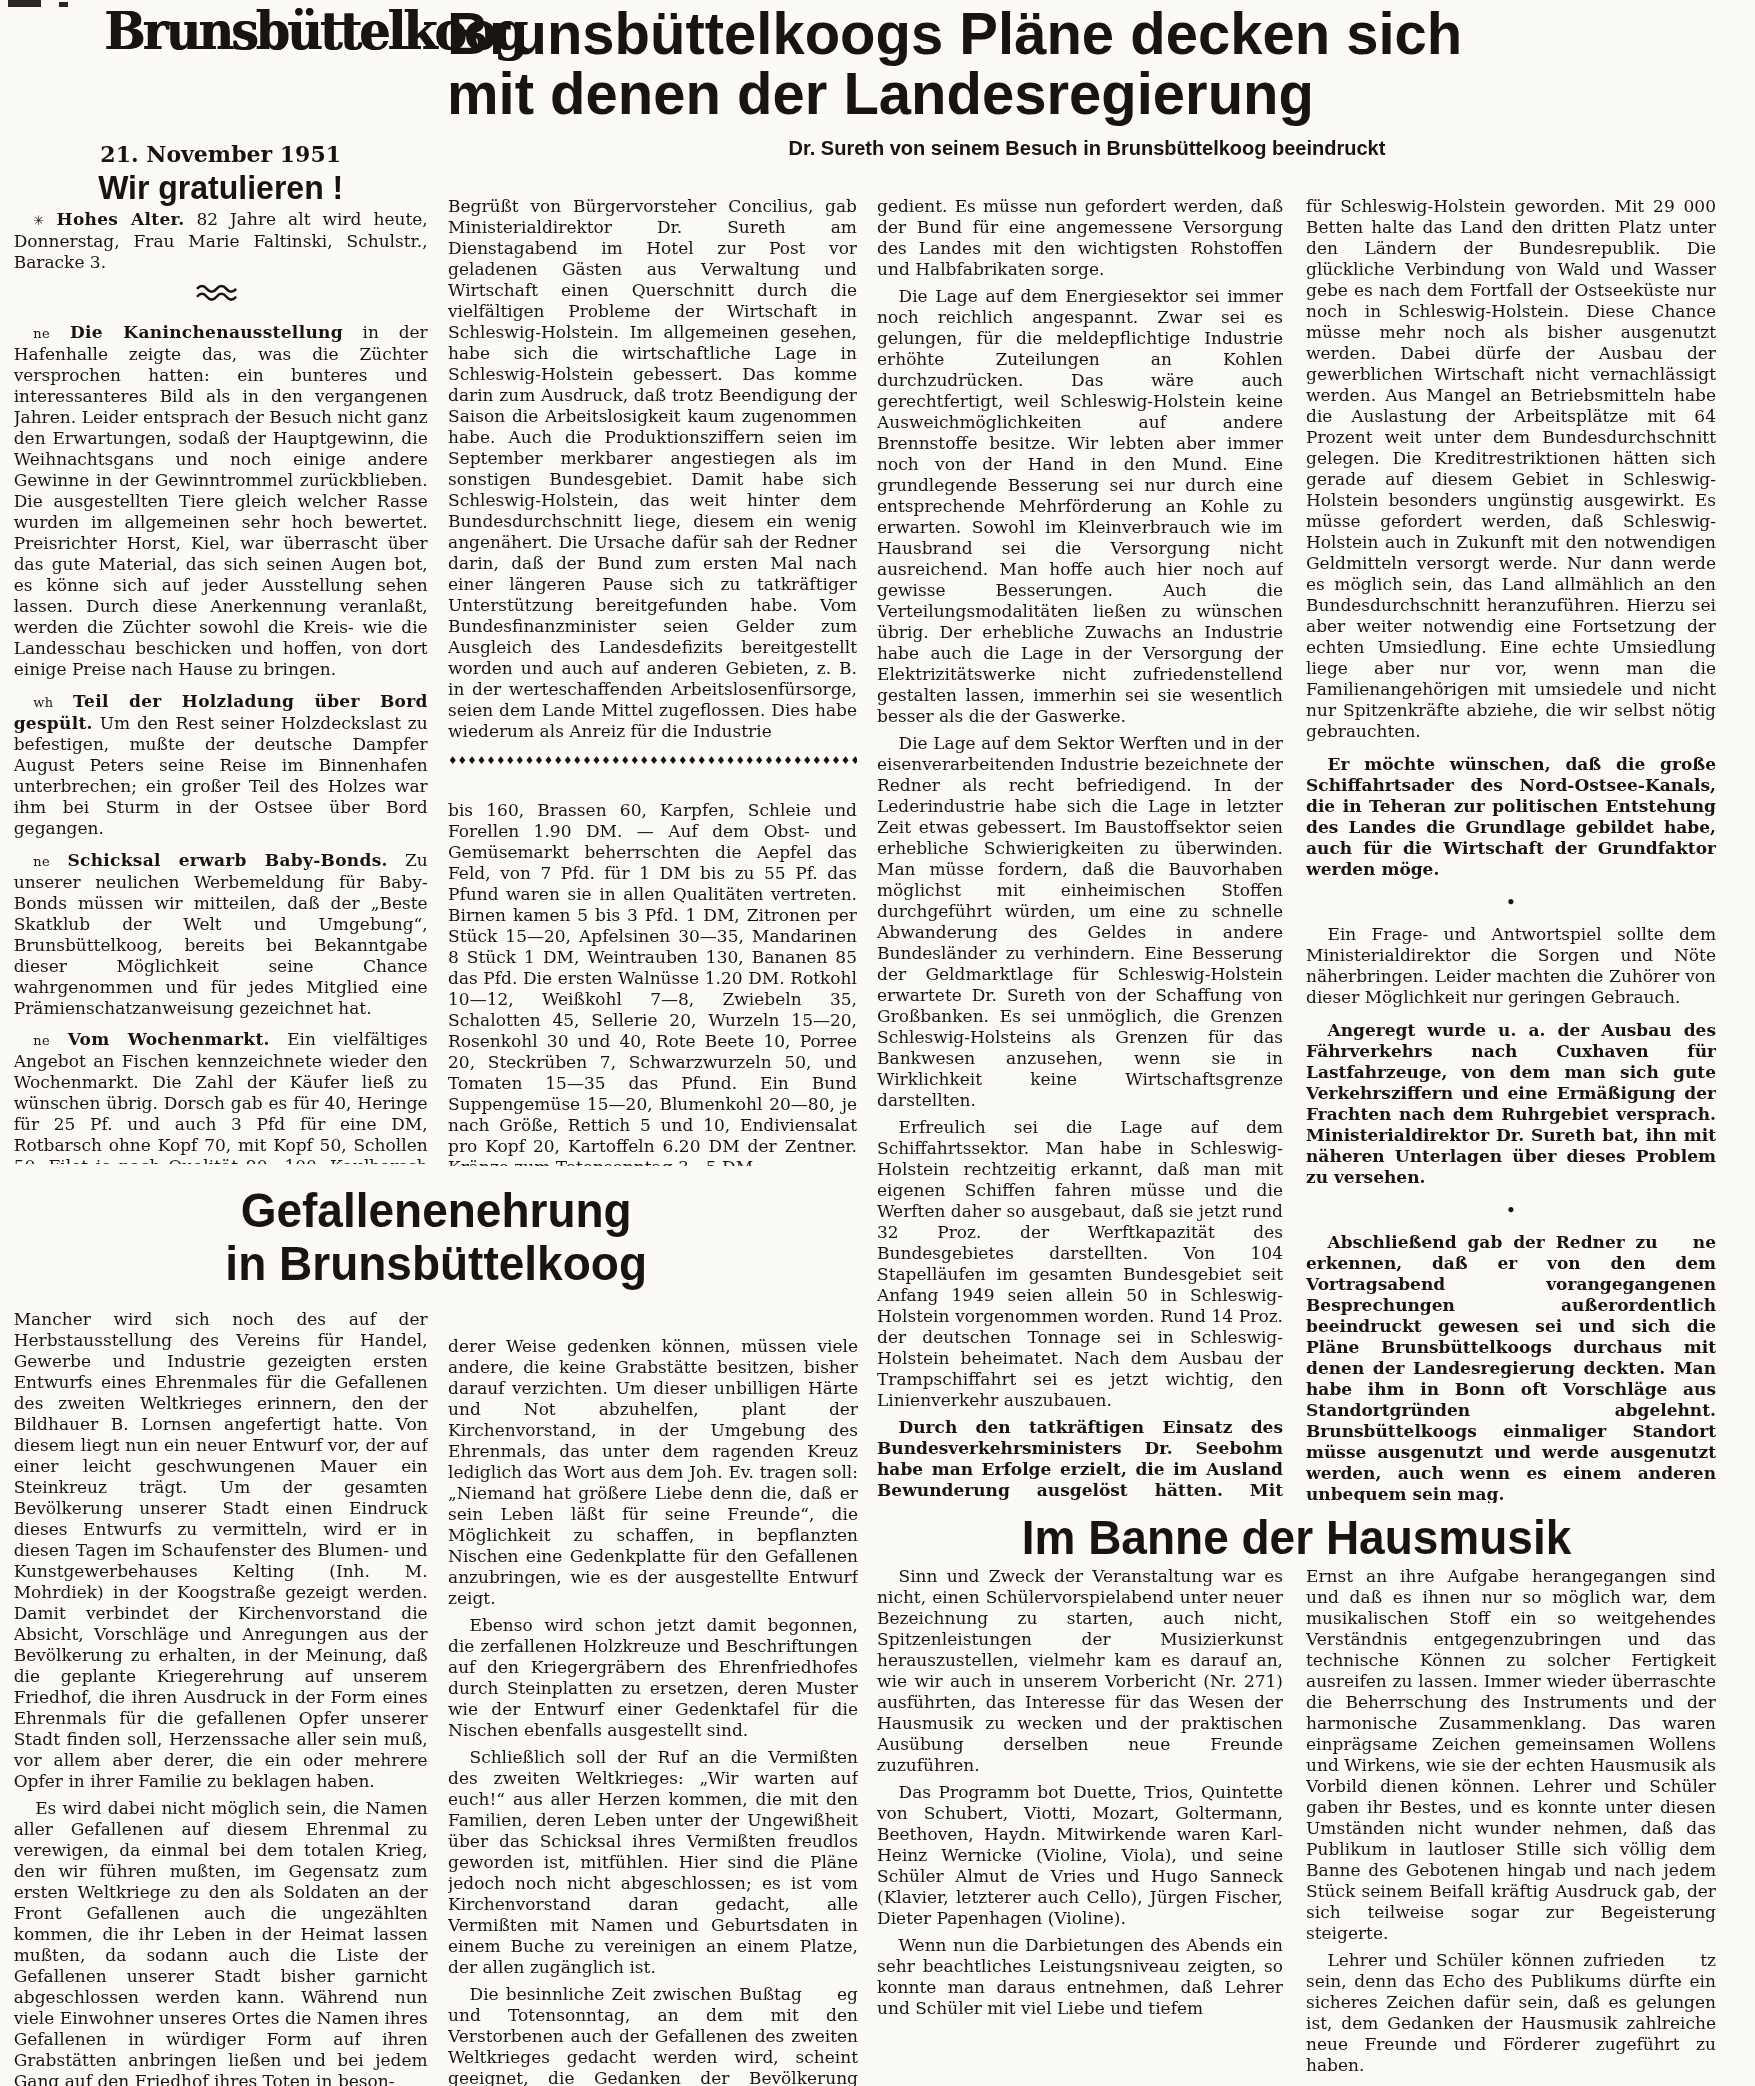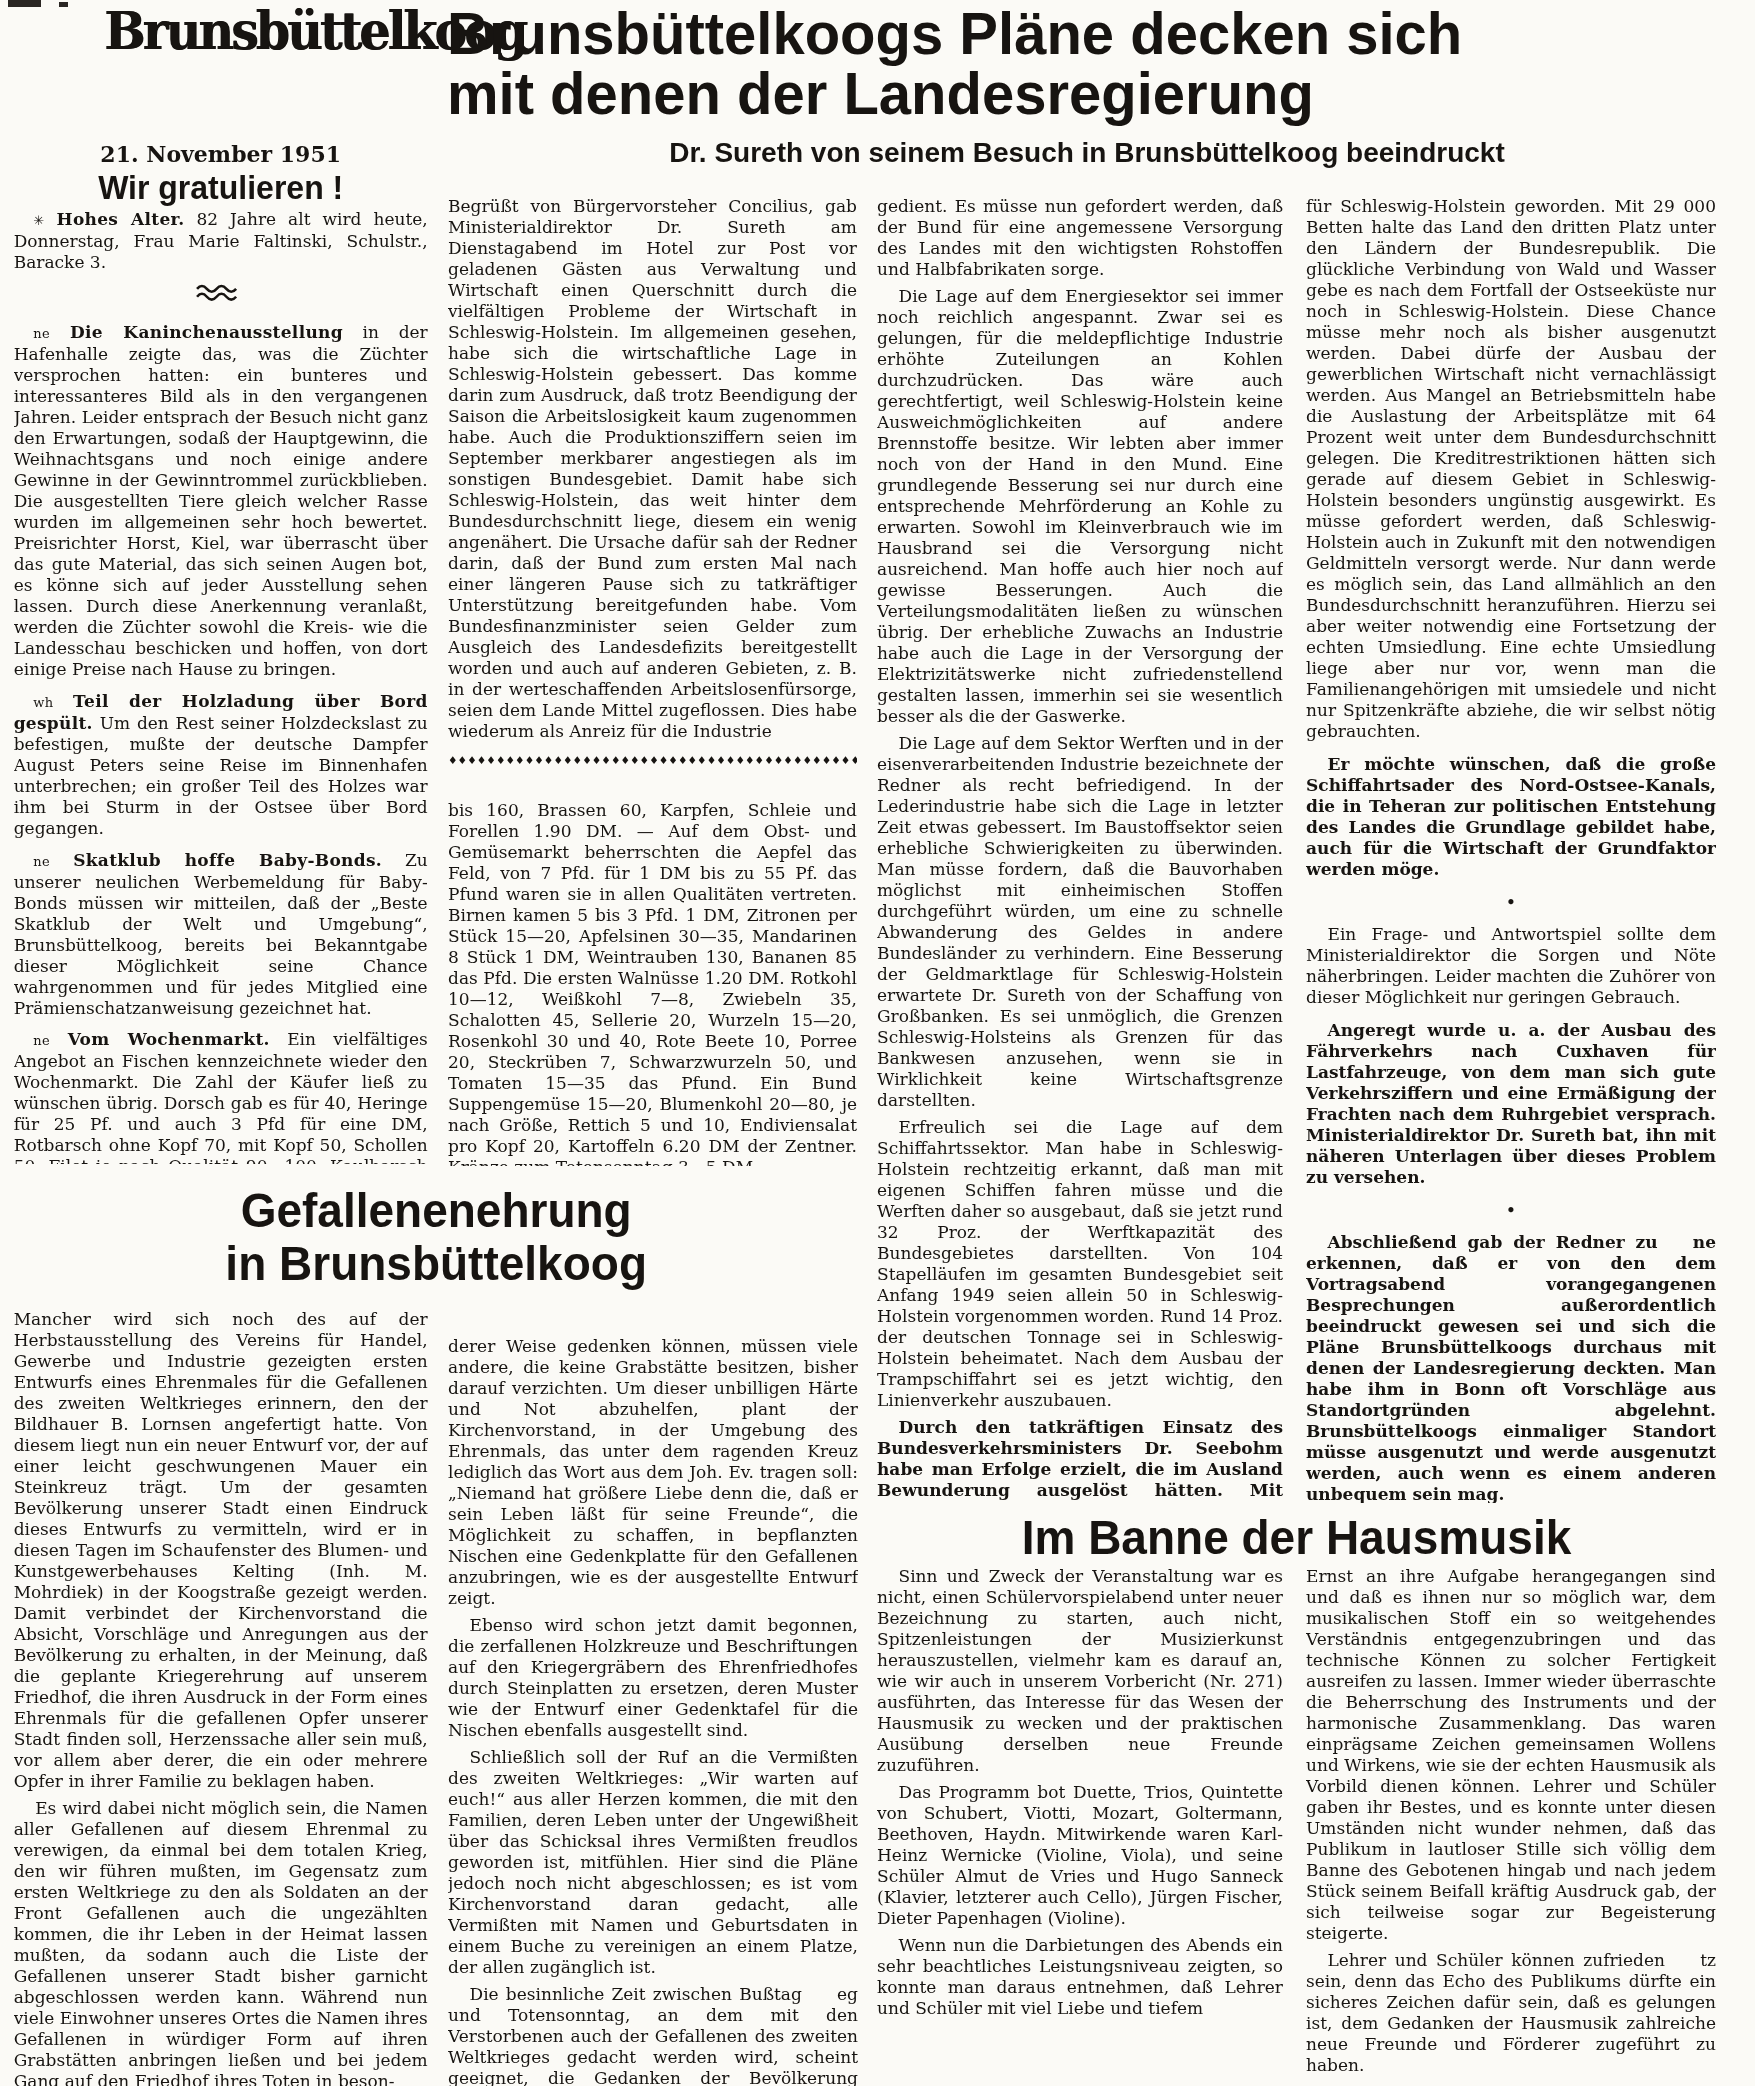--- a/index.html
+++ b/index.html
@@ -10,21 +10,21 @@
   .blackletter{font-family:"DejaVu Serif",serif;font-weight:bold;font-size:49px;line-height:51px;
         letter-spacing:-2.9px;transform:scaleY(1.08);transform-origin:left top;
         text-shadow:0.8px 0 #171411;white-space:nowrap;}
   .mast-row2{display:flex;align-items:center;margin-top:-7.8px;}
   .shield{width:105px;height:94px;margin:-2px 2px 0 13.7px;flex:0 0 auto;}
   
   .lead-head{position:absolute;left:447px;top:2px;width:1280px;}
   .lead-head .h1{font-family:"Liberation Sans",sans-serif;font-weight:bold;font-size:58px;
         line-height:60px;letter-spacing:0px;white-space:nowrap;transform:scaleY(1.03);transform-origin:left top;}
   .lead-subhead{margin-top:14.6px;text-align:center;font-family:"Liberation Sans",sans-serif;
-        font-weight:bold;font-size:28px;}
+        font-weight:bold;font-size:20px;}
   
   .col{position:absolute;overflow:hidden;font-size:17px;line-height:21px;text-align:justify;}
   .col-local{left:13.7px;top:144px;width:414px;height:1020px;}
   .col-a{left:448px;top:196px;width:409px;height:970px;}
   .col-b{left:877px;top:196px;width:406px;height:1307px;}
   .col-c{left:1306px;top:196px;width:410px;height:1307px;}
   .col-g1{left:13.7px;top:1309px;width:414px;height:777px;}
   .col-g2{left:448px;top:1336px;width:410px;height:777px;}
   .col-h1{left:877px;top:1566px;width:406px;height:520px;}
   .col-h2{left:1306px;top:1566px;width:410px;height:520px;}
@@ -93,21 +93,21 @@
       <b>Die Kaninchenausstellung</b>
       <span>in der Hafenhalle zeigte das, was die Züchter versprochen hatten: ein bunteres und interessanteres Bild als in den vergangenen Jahren. Leider entsprach der Besuch nicht ganz den Erwartungen, sodaß der Hauptgewinn, die Weihnachtsgans und noch einige andere Gewinne in der Gewinntrommel zurückblieben. Die ausgestellten Tiere gleich welcher Rasse wurden im allgemeinen sehr hoch bewertet. Preisrichter Horst, Kiel, war überrascht über das gute Material, das sich seinen Augen bot, es könne sich auf jeder Ausstellung sehen lassen. Durch diese Anerkennung veranlaßt, werden die Züchter sowohl die Kreis- wie die Landesschau beschicken und hoffen, von dort einige Preise nach Hause zu bringen.</span>
     </p>
     <p class="item">
       <span class="pfx">wh</span>
       <b>Teil der Holzladung über Bord gespült.</b>
       <span>Um den Rest seiner Holzdeckslast zu befestigen, mußte der deutsche Dampfer August Peters seine Reise im Binnenhafen unterbrechen; ein großer Teil des Holzes war ihm bei Sturm in der Ostsee über Bord gegangen.</span>
     </p>
     <p class="item">
       <span class="pfx">ne</span>
-      <b>Skatklub hoffe Baby-Bonds.</b>
+      <b>Schicksal erwarb Baby-Bonds.</b>
       <span>Zu unserer neulichen Werbemeldung für Baby-Bonds müssen wir mitteilen, daß der „Beste Skatklub der Welt und Umgebung“, Brunsbüttelkoog, bereits bei Bekanntgabe dieser Möglichkeit seine Chance wahrgenommen und für jedes Mitglied eine Prämienschatzanweisung gezeichnet hat.</span>
     </p>
     <p class="item">
       <span class="pfx">ne</span>
       <b>Vom Wochenmarkt.</b>
       <span>Ein vielfältiges Angebot an Fischen kennzeichnete wieder den Wochenmarkt. Die Zahl der Käufer ließ zu wünschen übrig. Dorsch gab es für 40, Heringe für 25 Pf. und auch 3 Pfd für eine DM, Rotbarsch ohne Kopf 70, mit Kopf 50, Schollen 50, Filet je nach Qualität 90—100, Kaulbarsch 3 Pfd. für eine DM, Hecht 120, Aaländer 70, Plötze 40, Barsche 90, Aale 120</span>
     </p>
   </div>
 
   <div class="col col-a">

